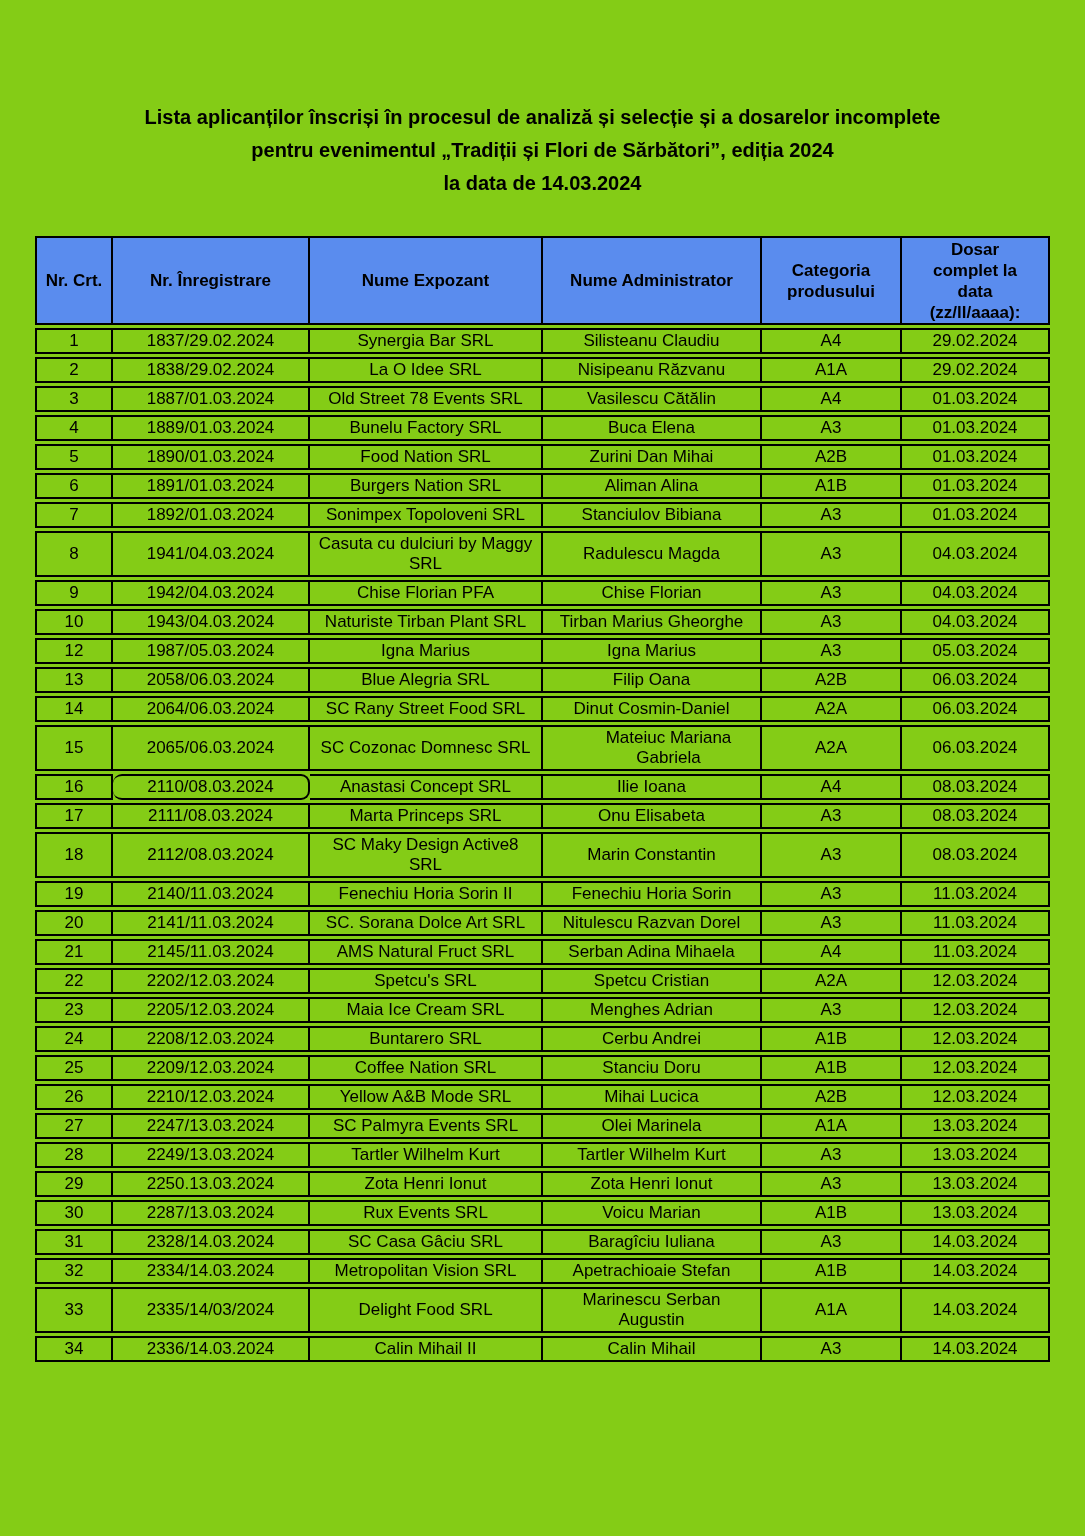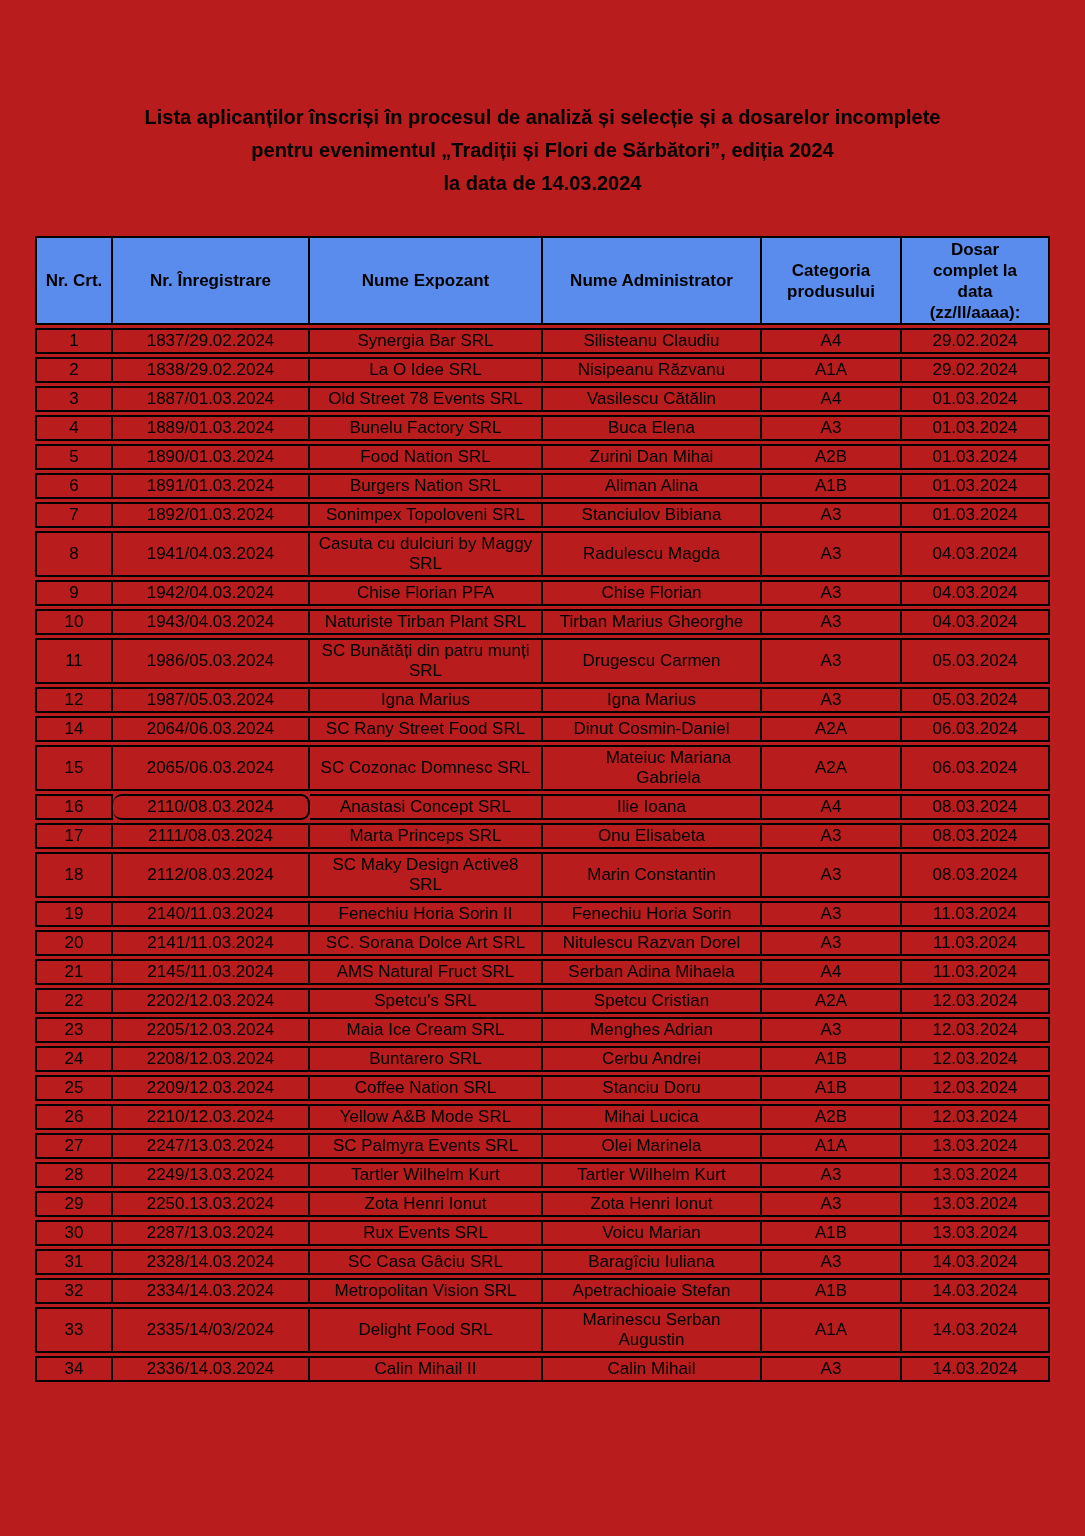--- a/index.html
+++ b/index.html
@@ -6,21 +6,21 @@
   html, body { background: #ffffff; }
   body {
     width: 1085px;
     font-family: "Liberation Sans", "DejaVu Sans", sans-serif;
     color: #000000;
   }
   .page {
     position: relative;
     width: 1085px;
     height: 1536px;
-    background: #b91c1c;
+    background: #84cc16;
     overflow: hidden;
   }
   .doc-title {
     padding-top: 101px;
     text-align: center;
     font-weight: bold;
     font-size: 20px;
     line-height: 33px;
   }
   .section-heading {
@@ -172,35 +172,34 @@
         </tr>
         <tr>
           <td style="border-color: rgb(0, 0, 0);">10</td>
           <td style="border-color: rgb(0, 0, 0);">1943/04.03.2024</td>
           <td style="border-color: rgb(0, 0, 0);">Naturiste Tirban Plant SRL</td>
           <td style="border-color: rgb(0, 0, 0);">Tirban Marius Gheorghe</td>
           <td style="border-color: rgb(0, 0, 0);">A3</td>
           <td style="border-color: rgb(0, 0, 0);">04.03.2024</td>
         </tr>
         <tr>
-          <td style="border-color: rgb(0, 0, 0);">11</td>
-          <td style="border-color: rgb(0, 0, 0);">1986/05.03.2024</td>
-          <td style="border-color: rgb(0, 0, 0);">SC Bunătăți din patru munți
-SRL</td>
-          <td style="border-color: rgb(0, 0, 0);">Drugescu Carmen</td>
-          <td style="border-color: rgb(0, 0, 0);">A3</td>
-          <td style="border-color: rgb(0, 0, 0);">05.03.2024</td>
-        </tr>
-        <tr>
           <td style="border-color: rgb(0, 0, 0);">12</td>
           <td style="border-color: rgb(0, 0, 0);">1987/05.03.2024</td>
           <td style="border-color: rgb(0, 0, 0);">Igna Marius</td>
           <td style="border-color: rgb(0, 0, 0);">Igna Marius</td>
           <td style="border-color: rgb(0, 0, 0);">A3</td>
           <td style="border-color: rgb(0, 0, 0);">05.03.2024</td>
+        </tr>
+        <tr>
+          <td style="border-color: rgb(0, 0, 0);">13</td>
+          <td style="border-color: rgb(0, 0, 0);">2058/06.03.2024</td>
+          <td style="border-color: rgb(0, 0, 0);">Blue Alegria SRL</td>
+          <td style="border-color: rgb(0, 0, 0);">Filip Oana</td>
+          <td style="border-color: rgb(0, 0, 0);">A2B</td>
+          <td style="border-color: rgb(0, 0, 0);">06.03.2024</td>
         </tr>
         <tr>
           <td style="border-color: rgb(0, 0, 0);">14</td>
           <td style="border-color: rgb(0, 0, 0);">2064/06.03.2024</td>
           <td style="border-color: rgb(0, 0, 0);">SC Rany Street Food SRL</td>
           <td style="border-color: rgb(0, 0, 0);">Dinut Cosmin-Daniel</td>
           <td style="border-color: rgb(0, 0, 0);">A2A</td>
           <td style="border-color: rgb(0, 0, 0);">06.03.2024</td>
         </tr>
         <tr>

